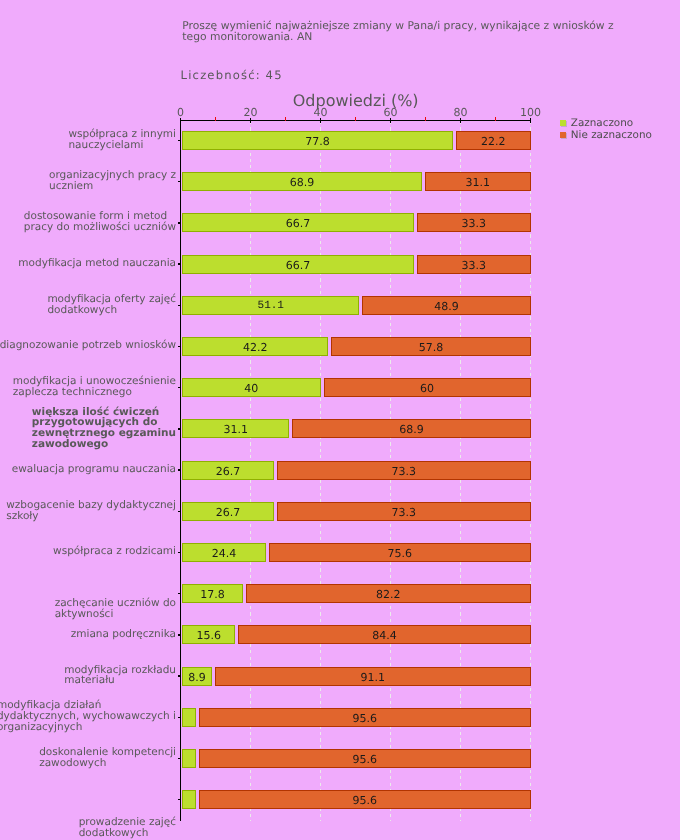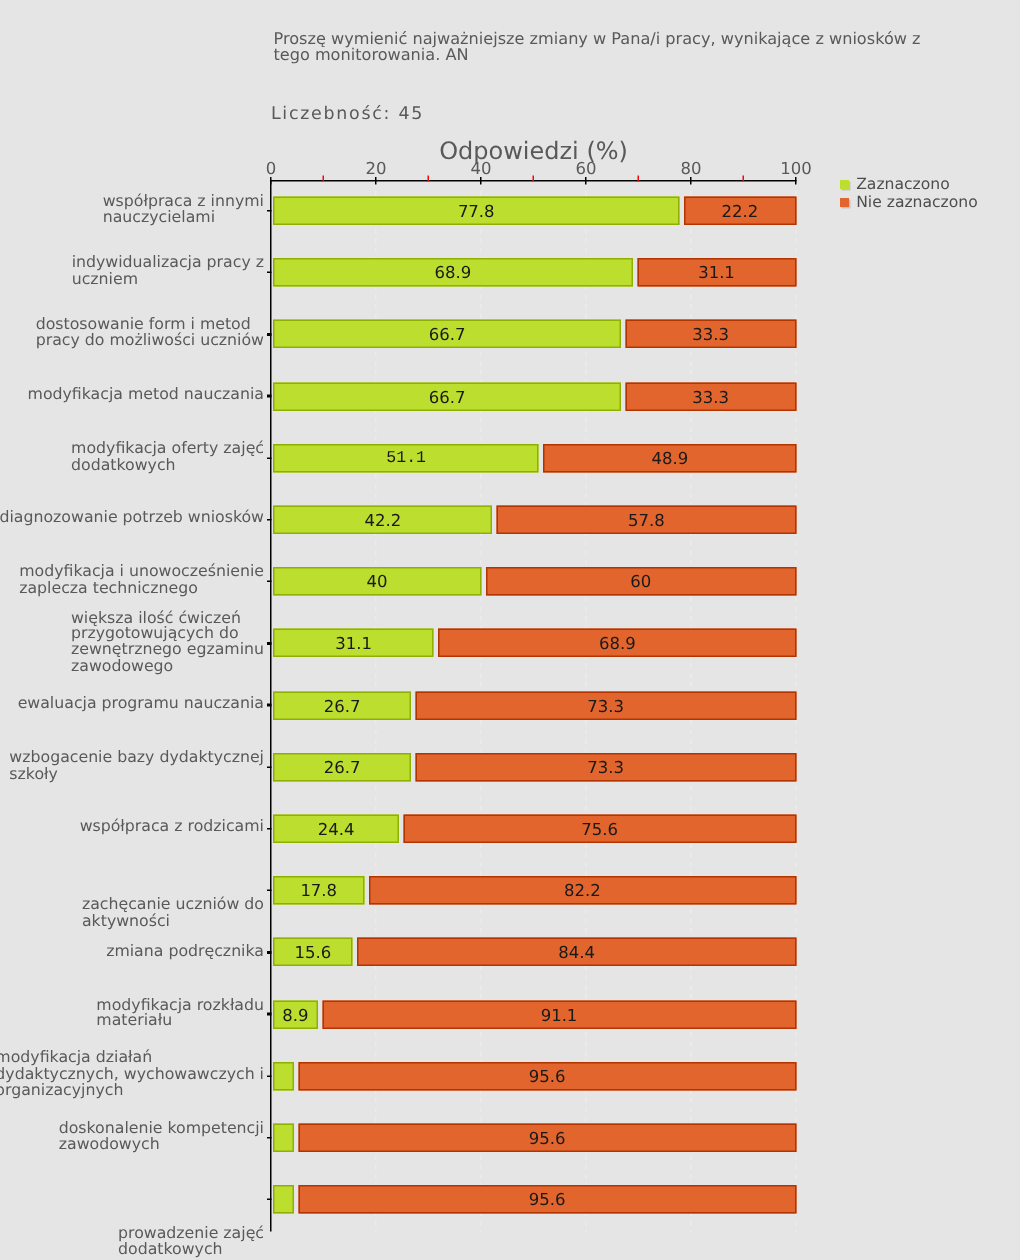--- a/index.html
+++ b/index.html
@@ -2,21 +2,21 @@
 <html><head>
 <meta charset="utf-8">
 <title>chart</title>
 <style>
   *{-webkit-font-smoothing:antialiased;}
   html,body{margin:0;padding:0;background:#ffffff;}
   body{width:680px;height:840px;overflow:hidden;
        font-family:"DejaVu Sans",sans-serif;color:#595959;
        -webkit-font-smoothing:antialiased;
        text-rendering:geometricPrecision;}
-  #root{position:relative;width:680px;height:840px;background:#e5e5e5;
+  #root{position:relative;width:680px;height:840px;background:#f0abfc;
          will-change:transform;}
   .abs{position:absolute;}
 
   
   #chart-title{left:182.3px;top:20.0px;width:445px;font-size:10.75px;line-height:11.2px;
                color:#595959;}
   #count-label{left:180.6px;top:68.1px;font-size:11.6px;color:#595959;letter-spacing:1.16px;}
   #axis-title{left:180.7px;top:90.9px;width:350px;text-align:center;font-size:16px;color:#595959;}
 
   
@@ -104,31 +104,31 @@
         <div class="ytick" style="top: 592.9px;"></div>
         <div class="ytick" style="top: 634.1px;"></div>
         <div class="ytick" style="top: 675.3px;"></div>
         <div class="ytick" style="top: 716.5px;"></div>
         <div class="ytick" style="top: 757.7px;"></div>
         <div class="ytick" style="top: 798.9px;"></div>
       </div>
     <div id="catlabels">
         <div class="cat-label" style="top: 128.95px;">współpraca z innymi
 nauczycielami</div>
-        <div class="cat-label" style="top: 170.15px;">indywidualizacja pracy z
+        <div class="cat-label" style="top: 170.15px;">organizacyjnych pracy z
 uczniem</div>
         <div class="cat-label" style="top: 211.35px;">dostosowanie form i metod
 pracy do możliwości uczniów</div>
         <div class="cat-label" style="top: 257.975px;">modyfikacja metod nauczania</div>
         <div class="cat-label" style="top: 293.75px;">modyfikacja oferty zajęć
 dodatkowych</div>
         <div class="cat-label" style="top: 340.375px;">diagnozowanie potrzeb wniosków</div>
         <div class="cat-label" style="top: 376.15px;">modyfikacja i unowocześnienie
 zaplecza technicznego</div>
-        <div class="cat-label" style="top: 406.5px;">większa ilość ćwiczeń
+        <div class="cat-label" style="top: 406.5px; font-weight: bold;">większa ilość ćwiczeń
 przygotowujących do
 zewnętrznego egzaminu
 zawodowego</div>
         <div class="cat-label" style="top: 463.975px;">ewaluacja programu nauczania</div>
         <div class="cat-label" style="top: 499.75px;">wzbogacenie bazy dydaktycznej
 szkoły</div>
         <div class="cat-label" style="top: 546.375px;">współpraca z rodzicami</div>
         <div class="cat-label" style="top: 598px; margin-left: 44px;">zachęcanie uczniów do
 aktywności</div>
         <div class="cat-label" style="top: 628.775px; margin-left: 38px;">zmiana podręcznika</div>

